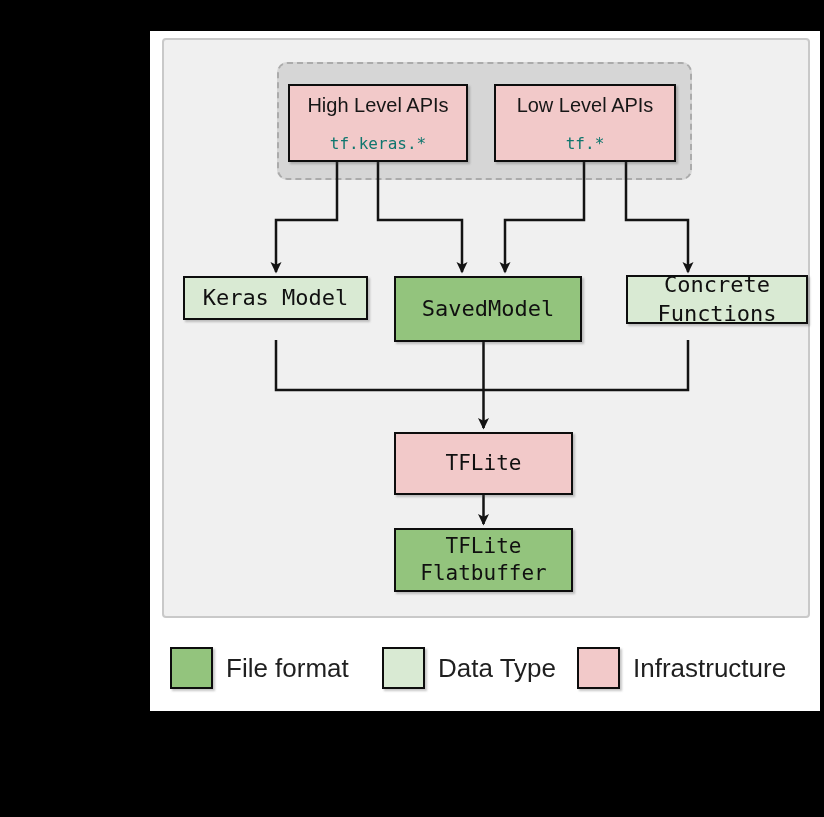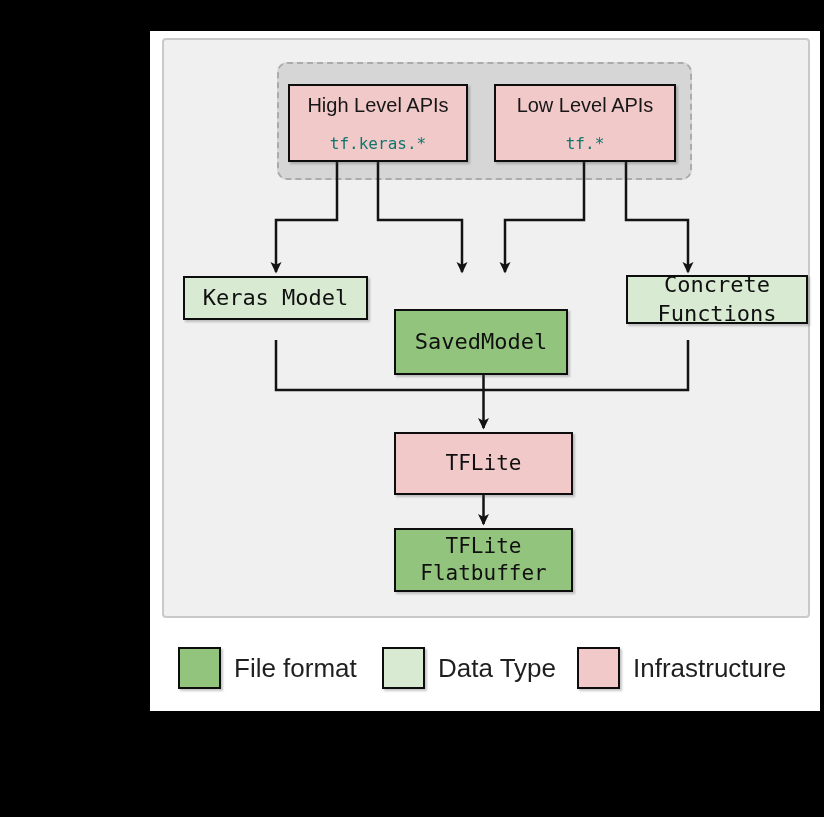--- a/index.html
+++ b/index.html
@@ -77,33 +77,33 @@
     font-size: 22px;
     color: #101010;
     line-height: 1.3;
     text-align: center;
     white-space: pre;
   }
   .node.small-mono .mono-label { font-size: 21px; }
   .node-high   { left: 138px; top: 53px;  width: 180px; height: 78px; }
   .node-low    { left: 344px; top: 53px;  width: 182px; height: 78px; }
   .node-keras  { left: 33px;  top: 245px; width: 185px; height: 44px; }
-  .node-saved  { left: 244px; top: 245px; width: 174px; height: 66px; margin-top: 33px; }
+  .node-saved  { left: 244px; top: 245px; width: 188px; height: 66px; }
   .node-concrete { left: 448px; top: 244px; width: 182px; height: 49px; margin-left: 28px; }
   .node-converter { left: 244px; top: 401px; width: 179px; height: 63px; }
   .node-flatbuffer { left: 244px; top: 497px; width: 179px; height: 64px; }
   .legend-item {
     position: absolute;
     display: flex;
     align-items: center;
     gap: 13px;
     height: 44px;
     top: 615px;
   }
-  .legend-item-1 { left: 28px; justify-content: flex-end; }
+  .legend-item-1 { left: 20px; justify-content: flex-end; }
   .legend-item-2 { left: 232px; text-align: center; }
   .legend-item-3 { left: 427px; }
   .legend-swatch {
     width: 43px;
     height: 42px;
     border: 2.5px solid #0d0d0d;
     box-sizing: border-box;
     box-shadow: 1.5px 1.5px 2px rgba(70,70,70,0.30);
   }
   .legend-label {

